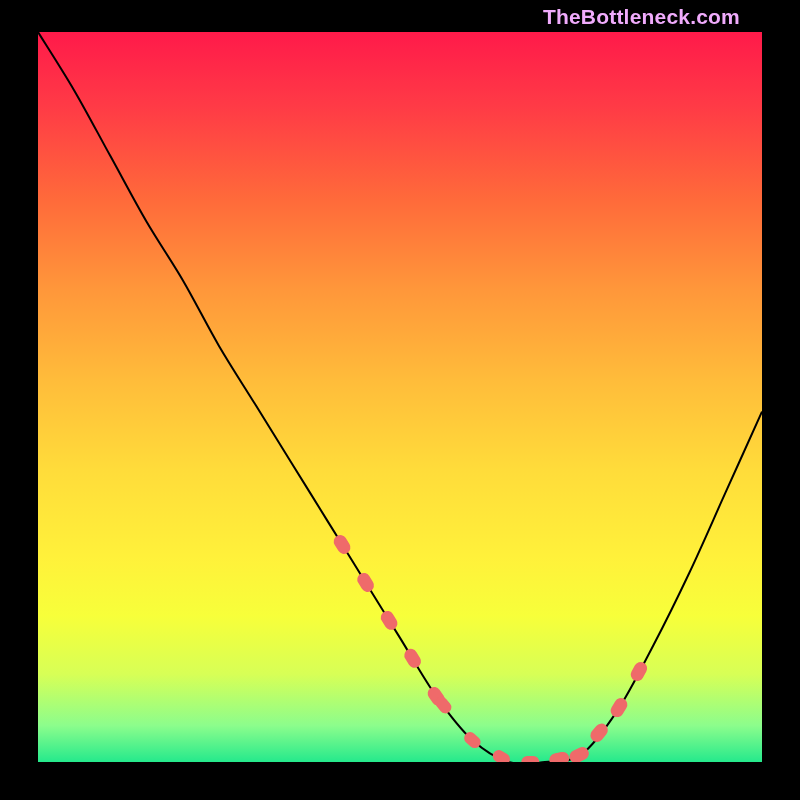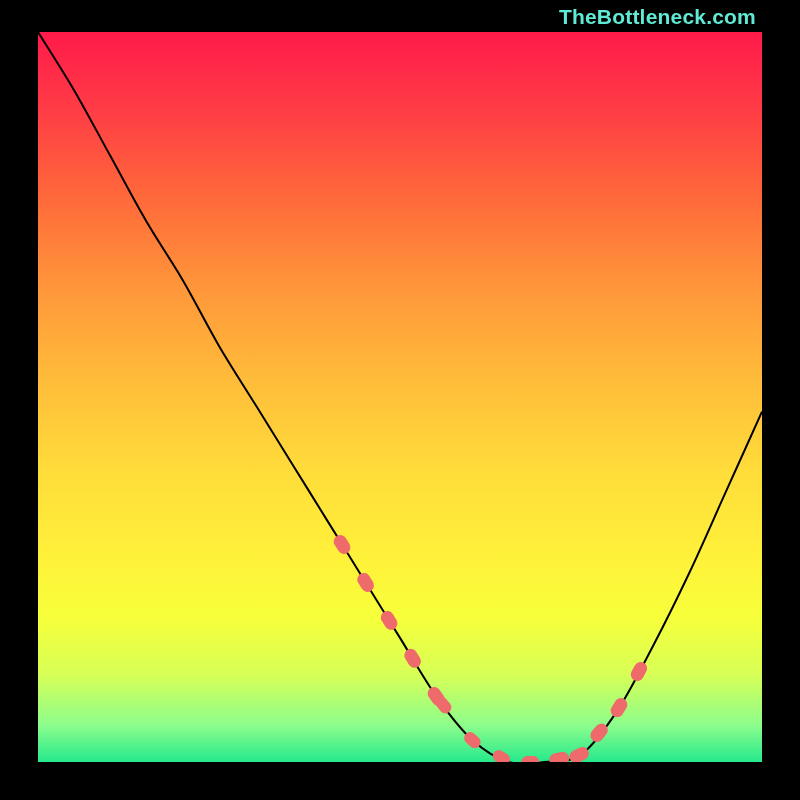--- a/index.html
+++ b/index.html
@@ -27,22 +27,22 @@
       #f7ff3a 80%,
       #d7ff56 88%,
       #8cfd8c 95%,
       #25e98c 100%
     );
     overflow: hidden;
   }
   .watermark {
     position: absolute;
     top: 6px;
-    right: 44px;
-    color: #5eead4;
+    right: 60px;
+    color: #f0abfc;
     font: 600 21px/1 "Arial", "Helvetica", sans-serif;
     letter-spacing: 0.2px;
   }
   .curve-line {
     position: absolute;
     left: 0;
     top: 0;
     width: 724px;
     height: 730px;
     pointer-events: none;

